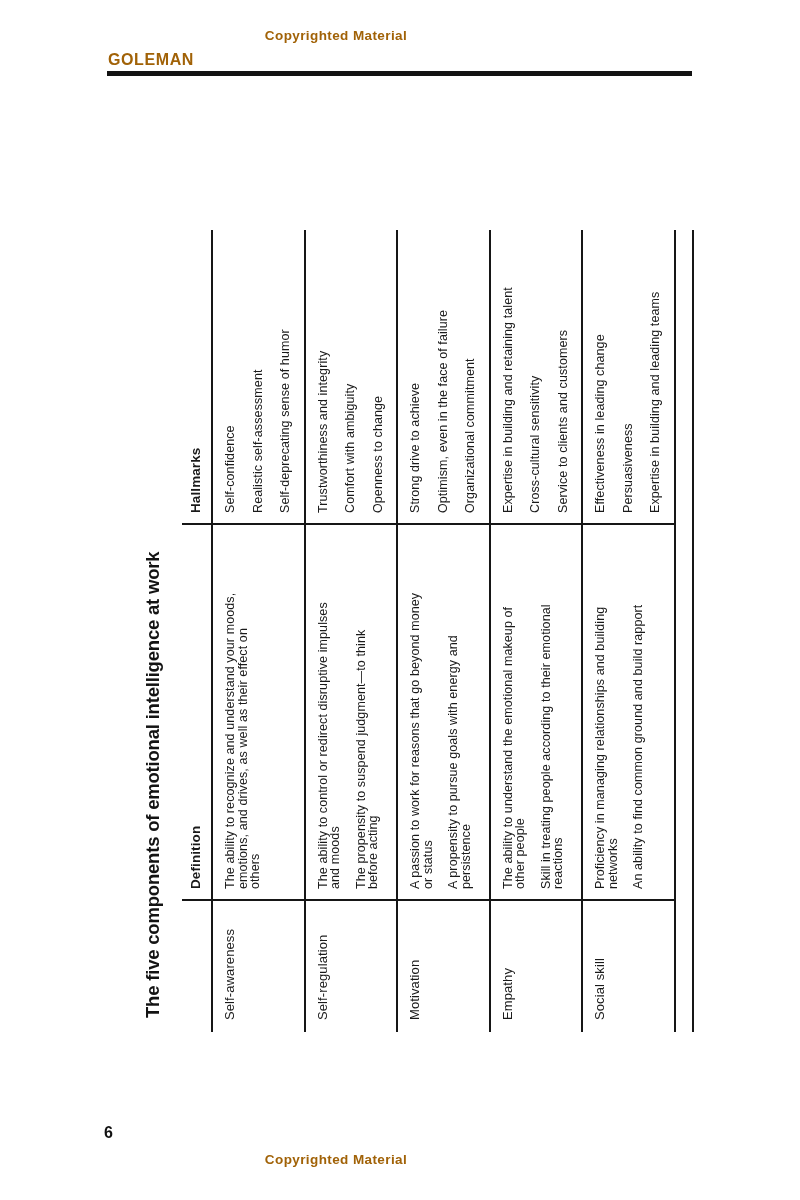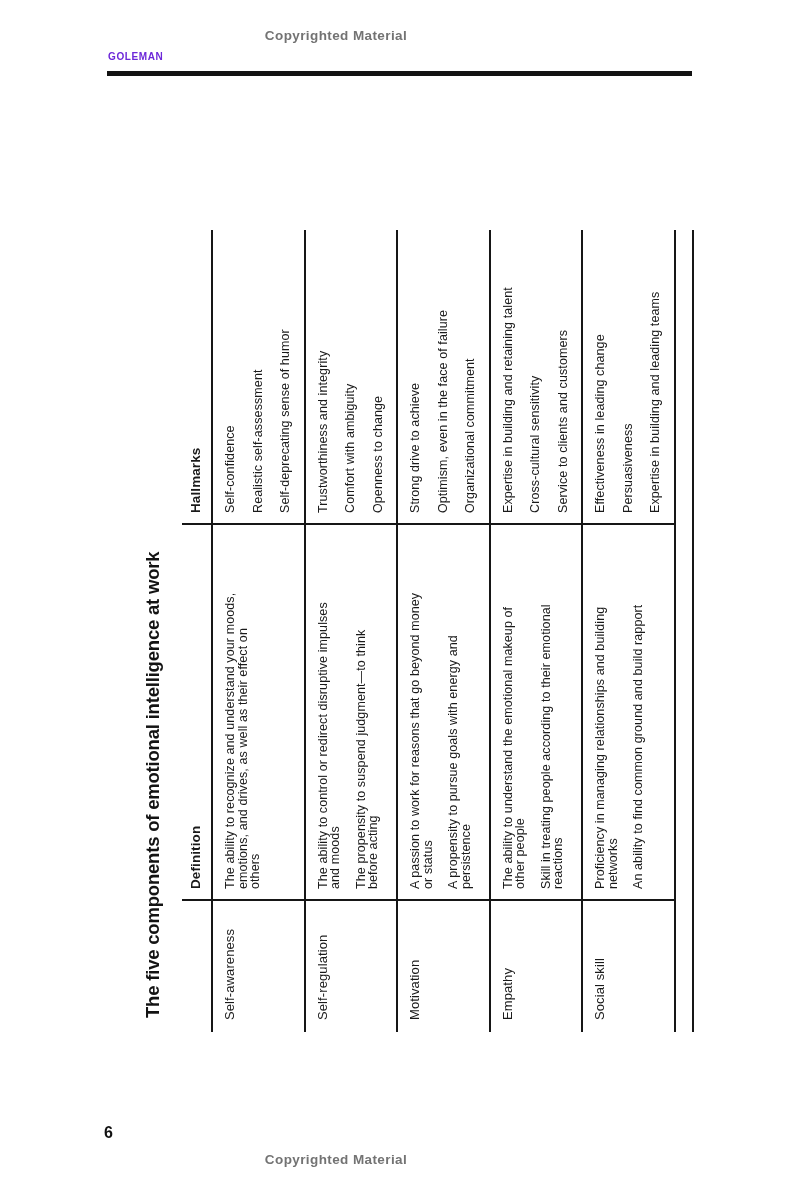--- a/index.html
+++ b/index.html
@@ -1,25 +1,25 @@
 <!DOCTYPE html>
 <html><head>
 <meta charset="utf-8">
 <style>
   * { margin: 0; padding: 0; box-sizing: border-box; }
   html, body { width: 800px; height: 1200px; background: #ffffff; overflow: hidden; position: relative;
     font-family: "Liberation Sans", "DejaVu Sans", sans-serif; color: #1a1a1a; }
 
   .watermark { position: absolute; left: 0; width: 672px; text-align: center;
-    color: #737373; font-weight: bold; font-size: 13.5px; letter-spacing: 0.4px; }
+    color: #a16207; font-weight: bold; font-size: 13.5px; letter-spacing: 0.4px; }
   .watermark-top { top: 28px; }
   .watermark-bottom { top: 1152px; }
 
   .running-header { position: absolute; left: 108px; top: 51px;
-    font-weight: bold; font-size: 10px; letter-spacing: 0.6px; color: #6d28d9; }
+    font-weight: bold; font-size: 16px; letter-spacing: 0.6px; color: #a16207; }
   .header-rule { position: absolute; left: 107px; top: 71px; width: 585px; height: 5px; background: #131313; }
 
   .page-number { position: absolute; left: 104px; top: 1124px; font-weight: bold; font-size: 16px; color: #111; }
 
   
   .exhibit { position: absolute; left: 140px; top: 1032px; width: 802px; height: 548px;
     transform: rotate(-90deg); transform-origin: 0 0; }
 
   .exhibit-title { font-weight: bold; font-size: 18.5px; line-height: 26px; letter-spacing: -0.2px;
     padding-left: 14px; color: #131313; white-space: pre; }

